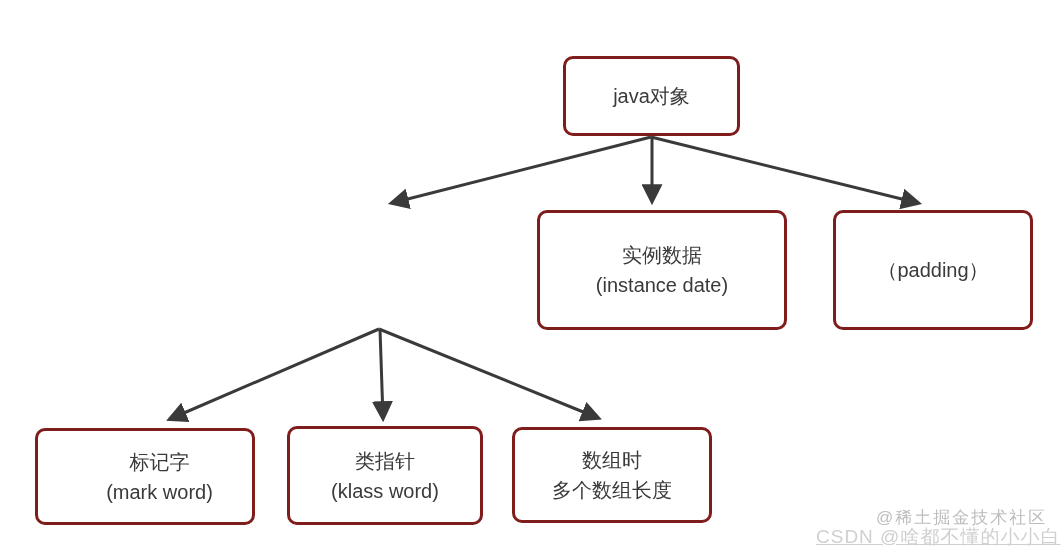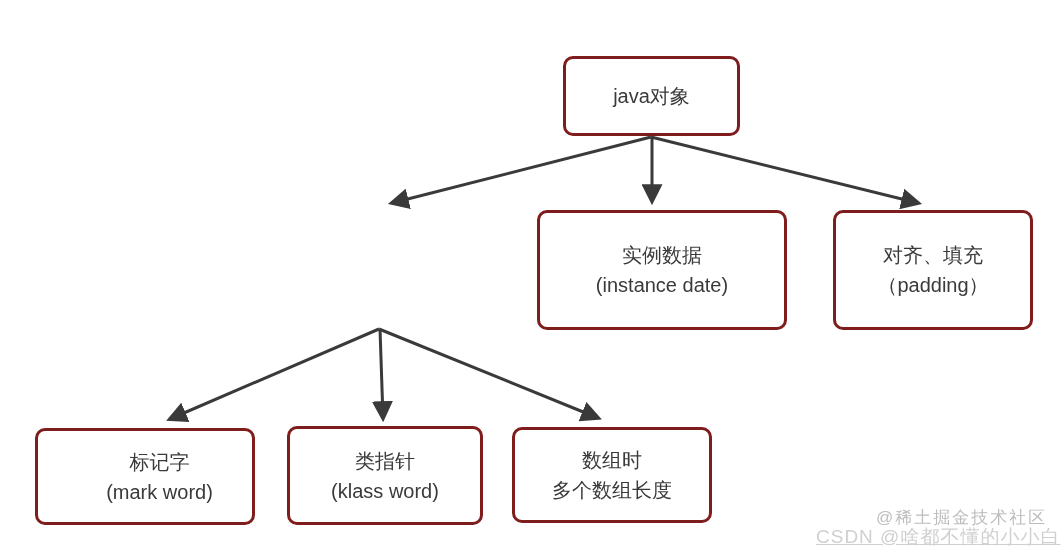--- a/index.html
+++ b/index.html
@@ -89,21 +89,20 @@
     <span>java对象</span>
   </div>
 
 
   <div class="node node-instance">
     <span>实例数据</span>
     <span>(instance date)</span>
   </div>
 
   <div class="node node-padding">
-    <span>对齐、填充</span>
     <span>（padding）</span>
   </div>
 
   <div class="node node-mark">
     <span>标记字</span>
     <span>(mark word)</span>
   </div>
 
   <div class="node node-klass">
     <span>类指针</span>

